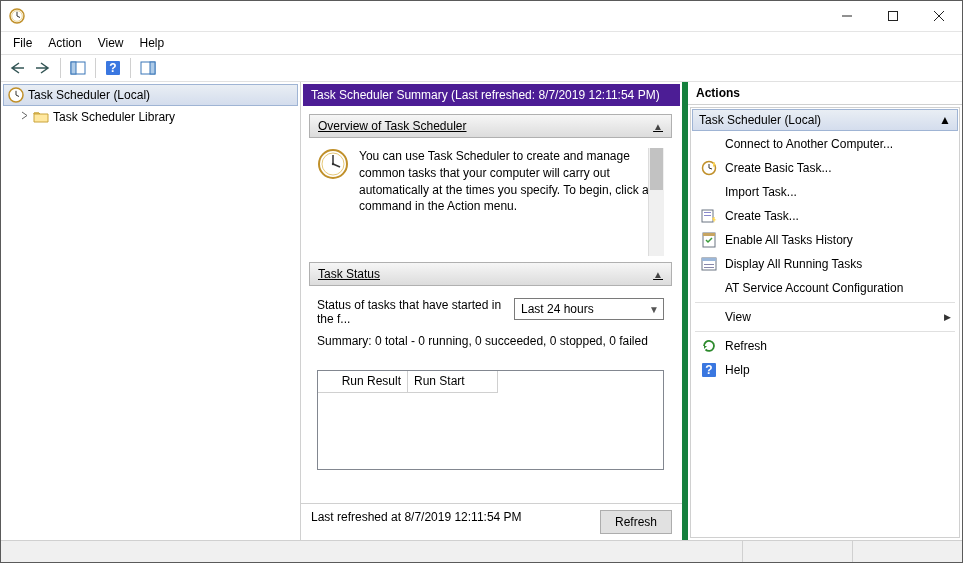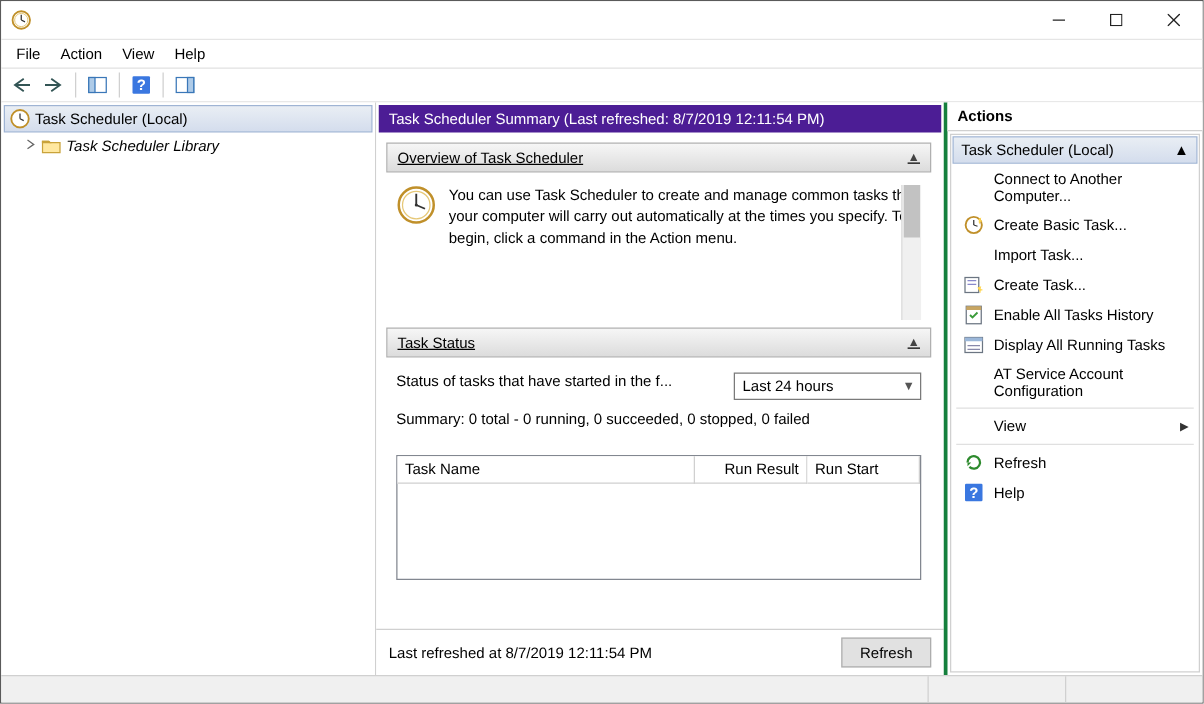--- a/index.html
+++ b/index.html
@@ -11,21 +11,21 @@
   .titlebar .winbtns { display: flex; height: 100%; }
   .titlebar .winbtn { width: 46px; display: flex; align-items: center; justify-content: center; color: #222; }
   .menubar { height: 22px; display: flex; align-items: center; padding: 0 4px; background: #fff; }
   .menubar .menuitem { padding: 2px 8px; }
   .toolbar { height: 28px; display: flex; align-items: center; padding: 0 4px; border-top: 1px solid #e1e1e1; border-bottom: 1px solid #e1e1e1; background: #fff; gap: 2px; }
   .toolbtn { width: 24px; height: 22px; display:flex; align-items:center; justify-content:center; border: 1px solid transparent; }
   .tool-sep { width: 1px; height: 20px; background: #d0d0d0; margin: 0 3px; }
   .body { flex: 1; display: flex; min-height: 0; }
   .tree { width: 300px; border-right: 1px solid #d0d0d0; background: #fff; display:flex; flex-direction:column; }
   .tree-root { background: linear-gradient(#e9eef4, #d4dded); border: 1px solid #9fb4d4; margin: 2px; padding: 2px 4px; display:flex; align-items:center; gap:4px;}
-  .tree-row { display:flex; align-items:flex-start; gap:4px; padding: 2px 4px 2px 18px; font-style: italic; }
+  .tree-row { display:flex; align-items:flex-start; gap:4px; padding: 2px 4px 2px 18px; }
   .expand-ctrl { width:10px; height:10px; display:inline-flex; align-items:center; justify-content:center; }
   .center { flex: 1; background: #fff; display:flex; flex-direction:column; min-width:0; }
   .summary-header { background: #4c1d95; color: #fff; padding: 4px 8px; margin: 2px; }
   .summary-body { flex:1; margin: 0 2px; position:relative; overflow:hidden; }
   .scroll-outer { position:absolute; inset:0; overflow-y:scroll; padding-right:2px;}
   .section-head { border:1px solid #b0b0b0; background: linear-gradient(#f6f6f6, #dcdcdc); padding: 4px 8px; margin: 6px 6px 4px 6px; display:flex; align-items:center; justify-content:space-between;text-decoration:underline;}
   .section-head .chev { font-size:10px; color:#444; }
   .overview-row { display:flex; gap:10px; padding: 6px 14px 0 14px; }
   .clock-icon { width:32px; height:32px; flex:0 0 32px; }
   .overview-text { flex:1; color:#000; line-height:1.4; height:108px; overflow:hidden; position:relative;}
@@ -33,23 +33,23 @@
   .ov-scroll { position:absolute; right:0; top:0; bottom:0; width:16px; background:#f0f0f0; border-left:1px solid #dcdcdc; }
   .ov-scroll-thumb { position:absolute; top:0; left:1px; right:1px; height:42px; background:#c2c2c2; }
   .status-row { padding: 8px 14px 2px 14px; display:flex; gap:8px;}
   .combo { flex:0 0 150px; height:22px; border:1px solid #7a7a7a; background:#fff; display:flex; align-items:center; justify-content:space-between; padding:0 4px 0 6px;}
   .combo .chev { font-size:10px; color:#555; }
   .status-summary { padding: 6px 14px; }
   .grid { margin: 16px 14px 6px 14px; border:1px solid #828790; height:100px; }
   .grid-head { display:flex; height:22px; }
   .grid-col { border-right:1px solid #d0d0d0; border-bottom:1px solid #d0d0d0; background:#fff; padding:3px 6px; }
   .c1 { flex: 1 1 0; } .c2 { width:90px;text-align:right; } .c3 { width:90px; }
-  .footer { border-top:1px solid #d0d0d0; padding: 6px 10px; display:flex; align-items:center; justify-content:space-between;}
+  .footer { border-top:1px solid #d0d0d0; padding: 6px 10px; display:flex; justify-content:space-between;}
   .btn { min-width:72px; height:24px; background:#e1e1e1; border:1px solid #adadad; display:flex; align-items:center; justify-content:center; }
-  .actions { width: 207px; border-left:3px solid #15803d; background:#fff; display:flex; flex-direction:column;}
+  .actions { width: 280px; border-left:6px solid #15803d; background:#fff; display:flex; flex-direction:column;}
   .actions-header { background:#fff; font-weight:600; padding:4px 8px; border-bottom:1px solid #d0d0d0;}
   .actions-inner { border:1px solid #d0d0d0; margin:2px; flex:1; background:#fff; overflow:hidden;}
   .actions-section { background: linear-gradient(#e9eef4, #d4dded); border:1px solid #9fb4d4; margin:1px; padding:3px 6px; display:flex; align-items:center; justify-content:space-between;}
   .action-item { display:flex; align-items:center; gap:8px; padding:4px 8px 4px 10px;}
   .action-icon { width:16px; height:16px; flex:0 0 16px; display:flex; align-items:center; justify-content:center; }
   .action-label { flex:1; }
   .statusbar { height:22px; border-top:1px solid #d0d0d0; background:#f0f0f0; display:flex; }
   .statusbar .cell { border-left:1px solid #d0d0d0; width:110px; }
   .statusbar .cell:first-child { flex:1; border-left:none; }
   svg { display:block; }
@@ -196,21 +196,20 @@
             <div class="combo">
               <span>Last 24 hours</span>
               <span class="chev">▼</span>
             </div>
           </div>
 
           <div class="status-summary">Summary: 0 total - 0 running, 0 succeeded, 0 stopped, 0 failed</div>
 
           <div class="grid">
             <div class="grid-head">
-              <div class="grid-col c1">Task Name</div>
               <div class="grid-col c2">Run Result</div>
               <div class="grid-col c3">Run Start</div>
             </div>
           </div>
 
         </div>
       </div>
 
       <div class="footer">
         <span>Last refreshed at 8/7/2019 12:11:54 PM</span>

